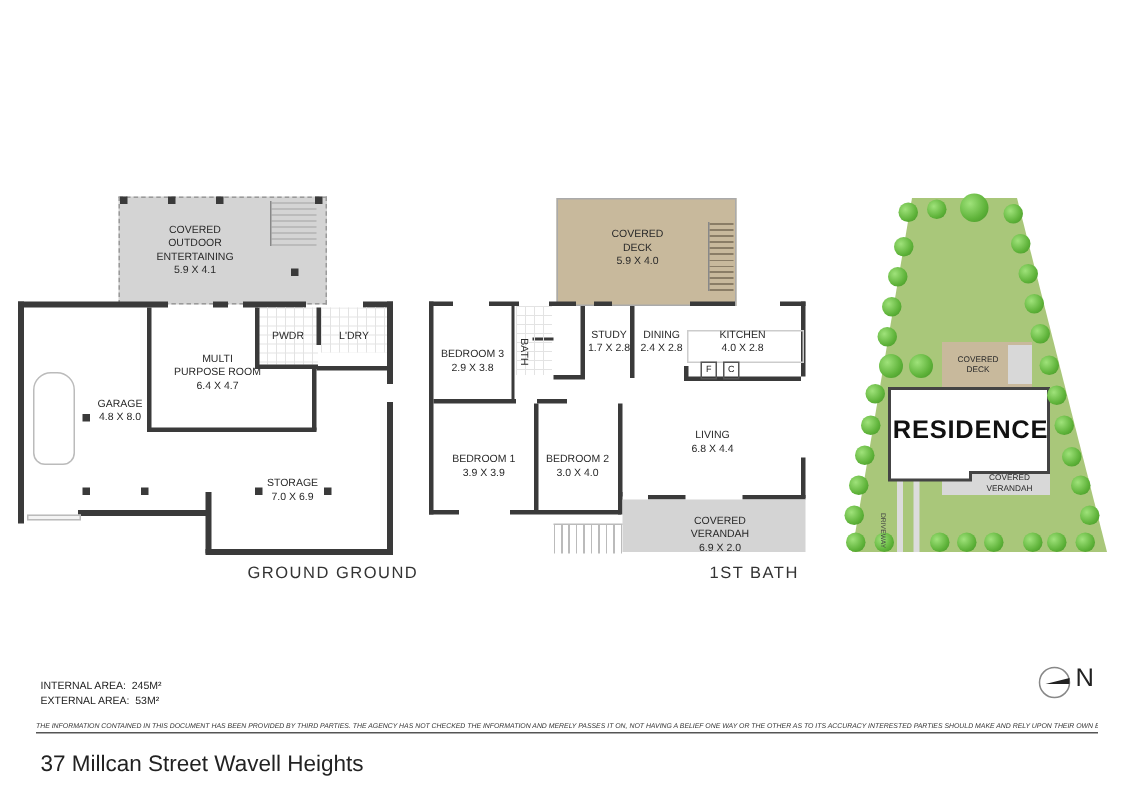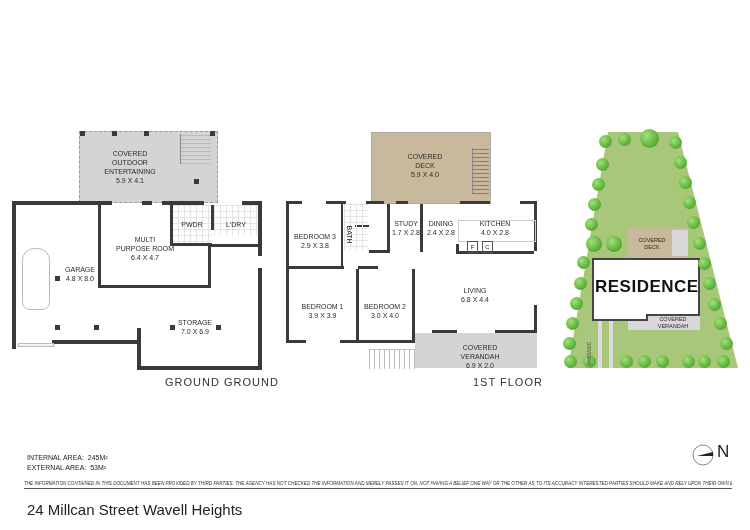--- a/index.html
+++ b/index.html
@@ -114,21 +114,21 @@
   <div class="lbl" style="left:470px;top:219px;width:50px;"><span>KITCHEN</span><br><span>4.0 x 2.8</span></div>
   <div class="lbl" style="left:450px;top:286px;width:50px;"><span>LIVING</span><br><span>6.8 x 4.4</span></div>
   <div class="lbl" style="left:295px;top:302px;width:55px;"><span>BEDROOM 1</span><br><span>3.9 x 3.9</span></div>
   <div class="lbl" style="left:359px;top:302px;width:52px;"><span>BEDROOM 2</span><br><span>3.0 x 4.0</span></div>
 
   <div class="abs" style="left:415px;top:333px;width:122px;height:35px;background:#d4d4d4;"></div>
   <div class="abs" style="left:369px;top:349px;width:46px;height:19px;background:repeating-linear-gradient(90deg,#bbb 0 1px,transparent 1px 5px);border-top:1px solid #bbb;"></div>
   <div class="lbl" style="left:445px;top:343px;width:70px;"><span>COVERED
 VERANDAH</span><br><span>6.9 x 2.0</span></div>
 
-  <div class="floorlbl" style="left:473px;top:376px;">1ST FLOOR</div>
+  <div class="floorlbl" style="left:473px;top:376px;">1ST BATH</div>
 </div>
 
 <div class="abs" style="left:560px;top:120px;width:190px;height:260px;">
   <svg width="190" height="260" style="position:absolute;left:0;top:0;">
     <polygon points="48,12 118,12 178,248 8,248" fill="#a9c77a"></polygon>
     <rect x="68" y="108" width="60" height="30" fill="#c8b99c"></rect>
     <rect x="112" y="110" width="16" height="26" fill="#d8d8d8"></rect>
     <rect x="68" y="190" width="72" height="20" fill="#d8d8d8"></rect>
     <rect x="38" y="195" width="4" height="53" fill="#dcdcdc"></rect>
     <rect x="49" y="195" width="4" height="53" fill="#dcdcdc"></rect>
@@ -164,21 +164,21 @@
   <div class="tree" style="left:60px;top:235px;"></div>
   <div class="tree" style="left:78px;top:235px;"></div>
   <div class="tree" style="left:96px;top:235px;"></div>
   <div class="tree" style="left:122px;top:235px;"></div>
   <div class="tree" style="left:138px;top:235px;"></div>
   <div class="tree" style="left:157px;top:235px;"></div>
   <div class="lbl" style="left:72px;top:117px;width:40px;font-size:5.5px;line-height:7px;">COVERED
 DECK</div>
   <div class="lbl" style="left:88px;top:196px;width:50px;font-size:5.5px;line-height:7px;">COVERED
 VERANDAH</div>
-  <div class="abs" style="left:35px;top:157px;width:104px;text-align:left;font-size:17px;font-weight:bold;color:#111;letter-spacing:0.5px;">RESIDENCE</div>
+  <div class="abs" style="left:35px;top:157px;width:104px;text-align:center;font-size:17px;font-weight:bold;color:#111;letter-spacing:0.5px;">RESIDENCE</div>
   <div class="abs" style="left:31px;top:222px;font-size:4.5px;color:#444;transform:rotate(90deg);transform-origin:left top;">DRIVEWAY</div>
 </div>
 
 <div class="area" style="left:27px;top:454px;">
   <span>INTERNAL AREA:</span>&nbsp;&nbsp;<span>245M²</span>
 </div>
 <div class="area" style="left:27px;top:464px;">
   <span>EXTERNAL AREA:</span>&nbsp;&nbsp;<span>53M²</span>
 </div>
 
@@ -186,13 +186,13 @@
   <svg width="50" height="24">
     <circle cx="12" cy="12" r="10" fill="none" stroke="#888" stroke-width="1"></circle>
     <polygon points="6,13 22,9 22,13" fill="#222"></polygon>
   </svg>
   <span class="abs" style="left:26px;top:-1px;font-size:17px;color:#222;">N</span>
 </div>
 
 <div class="abs" style="left:24px;top:481px;width:708px;font-size:4.6px;font-style:italic;color:#333;white-space:nowrap;overflow:hidden;">THE INFORMATION CONTAINED IN THIS DOCUMENT HAS BEEN PROVIDED BY THIRD PARTIES. THE AGENCY HAS NOT CHECKED THE INFORMATION AND MERELY PASSES IT ON, NOT HAVING A BELIEF ONE WAY OR  THE OTHER AS TO ITS ACCURACY  INTERESTED PARTIES SHOULD MAKE AND RELY UPON THEIR OWN ENQUIRIES</div>
 <div class="abs" style="left:24px;top:488px;width:708px;height:1px;background:#555;"></div>
 
-<div class="abs" style="left:27px;top:501px;font-size:15px;color:#222;">24 Millcan Street Wavell Heights</div>
+<div class="abs" style="left:27px;top:501px;font-size:15px;color:#222;">37 Millcan Street Wavell Heights</div>
 
 </body></html>

